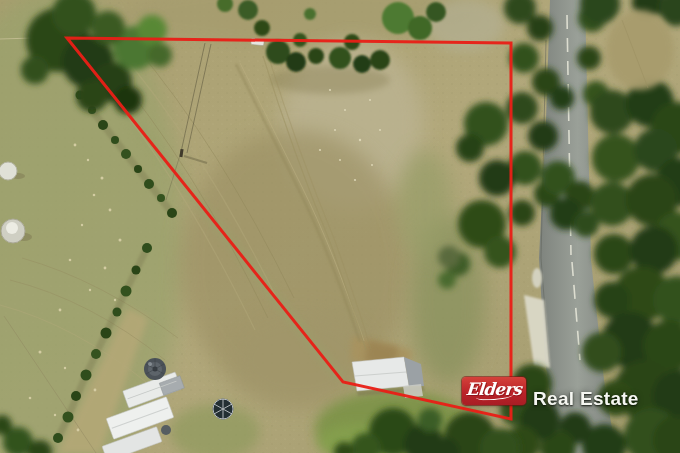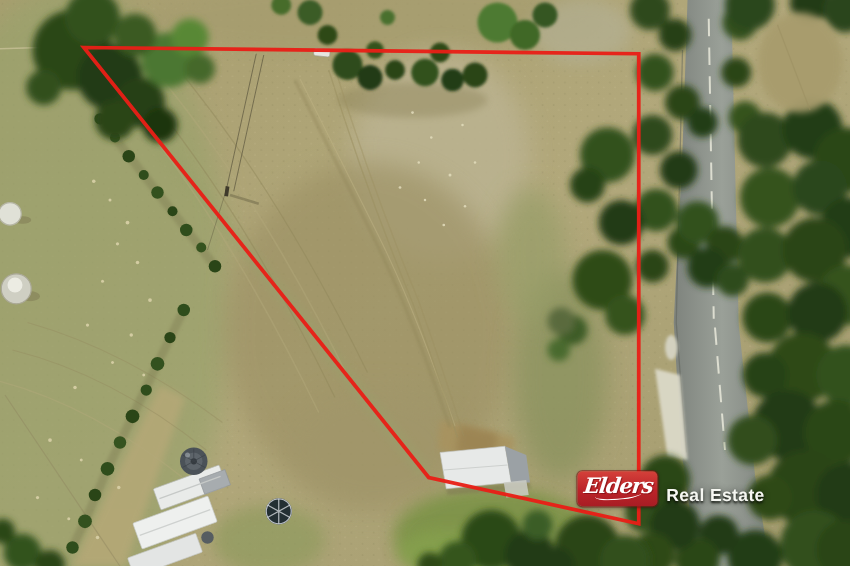--- a/index.html
+++ b/index.html
@@ -12,21 +12,21 @@
     border-radius:4px;
     box-shadow:0 0 0 1px rgba(130,18,18,.55),0 1px 3px rgba(0,0,0,.4);
     display:flex;align-items:center;justify-content:center;}
   .elders-text{font-family:"DejaVu Serif",serif;font-style:italic;font-weight:bold;
     color:#fff;font-size:17px;line-height:1;transform:skewX(-7deg);
     letter-spacing:-1px;padding-bottom:4px;
     text-shadow:1px 1px 0 rgba(110,10,14,.55);}
   .elders-swash{position:absolute;left:14px;bottom:5px;width:37px;height:5px;
     border-bottom:1.7px solid #ffffff;border-radius:0 0 90% 50%/0 0 6px 5px;
     transform:rotate(-3deg);}
-  .re-label{position:absolute;left:533px;top:388px;font-weight:bold;font-size:14px;
+  .re-label{position:absolute;left:533px;top:388px;font-weight:bold;font-size:19px;
     color:#f6f7f2;letter-spacing:.3px;
     text-shadow:0 1px 2px rgba(8,12,6,.9),0 0 6px rgba(8,12,6,.45);}
 </style>
 </head>
 <body>
 
 <div class="stage">
 
 <svg width="680" height="453" viewBox="0 0 680 453">
   <defs>

